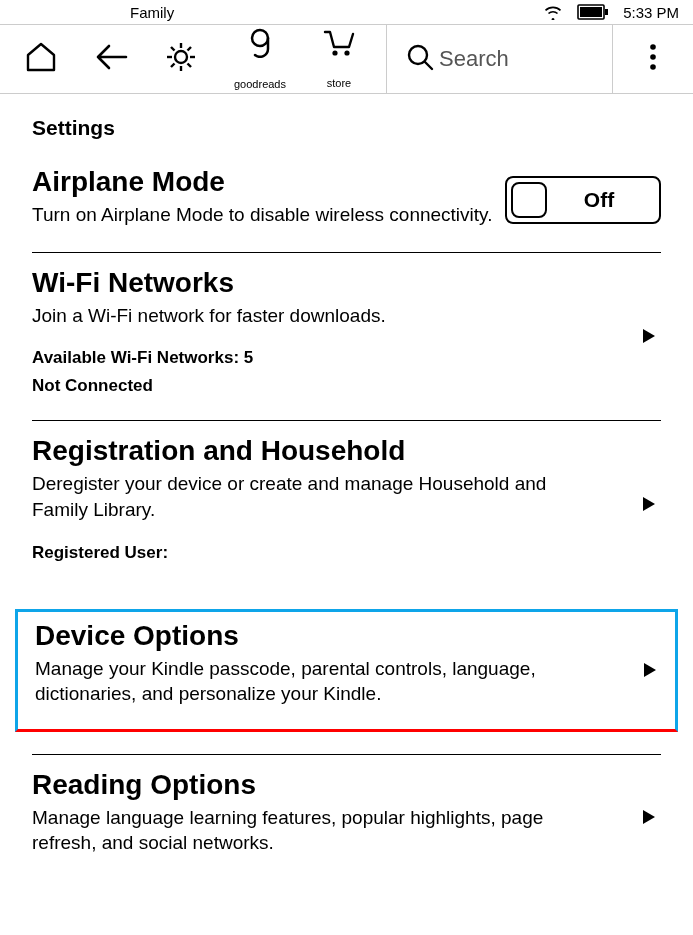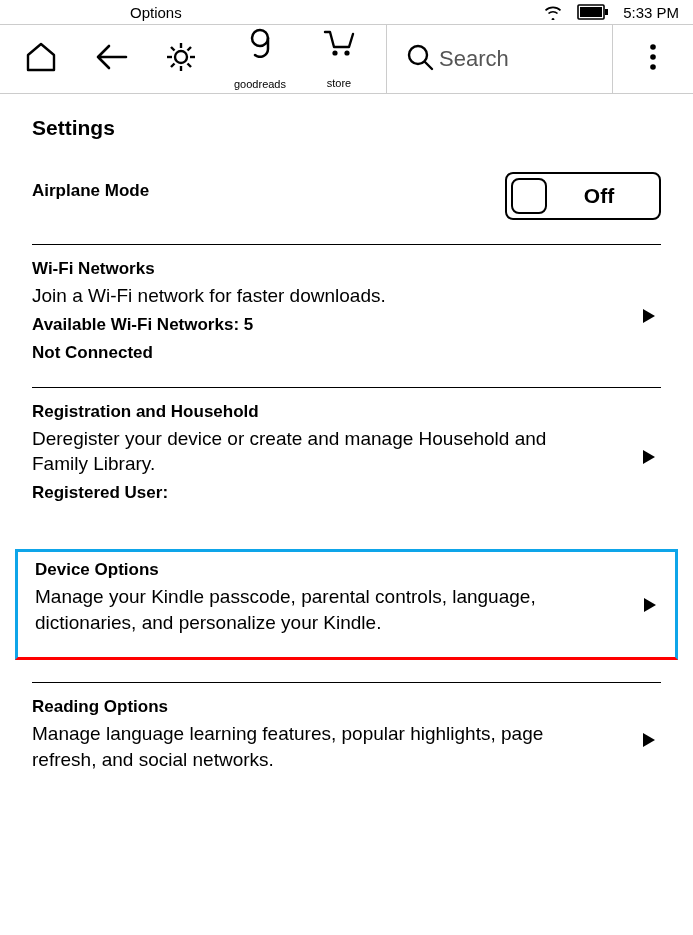--- a/index.html
+++ b/index.html
@@ -101,33 +101,33 @@
       border-bottom: 3px solid #f00;
       margin-left: -17px;
       margin-right: -17px;
       padding-left: 17px;
       padding-right: 17px;
       margin-top: 22px;
       padding-top: 8px;
       padding-bottom: 22px;
     }
     .setting-title {
-      font-size: 17px;
+      font-size: 28px;
       font-weight: bold;
       margin-bottom: 4px;
     }
     .setting-desc {
       font-size: 19px;
       line-height: 1.35;
       padding-right: 60px;
     }
     .setting-sub {
       font-size: 17px;
       font-weight: bold;
-      margin-top: 6px;
+      margin-top: 20px;
     }
     .setting-body {
       display: flex;
       align-items: center;
       justify-content: space-between;
       gap: 10px;
     }
     .setting-text {
       flex: 1;
     }
@@ -170,21 +170,21 @@
       display: block;
     }
     .row-gap {
       height: 22px;
     }
   </style>
 </head>
 <body>
 
 <div class="status-bar">
-  <div class="status-left">Options</div>
+  <div class="status-left">Family</div>
   <div class="status-right">
     <span class="wifi-icon">
       <svg width="20" height="16" viewBox="0 0 20 16">
         <path d="M10 14 a1.4 1.4 0 1 0 0.001 0 Z" fill="#000"></path>
         <path d="M5.5 9.5 a6.5 6.5 0 0 1 9 0" stroke="#000" stroke-width="1.6" fill="none"></path>
         <path d="M2.5 6.3 a11 11 0 0 1 15 0" stroke="#000" stroke-width="1.6" fill="none"></path>
       </svg>
     </span>
     <span class="battery-icon">
       <svg width="32" height="16" viewBox="0 0 32 16">
@@ -272,20 +272,21 @@
   </div>
 </div>
 
 <div class="content">
   <div class="page-title">Settings</div>
 
   <div class="setting-row" style="padding-top:0;">
     <div class="setting-body">
       <div class="setting-text">
         <div class="setting-title">Airplane Mode</div>
+        <div class="setting-desc" style="padding-right:0;">Turn on Airplane Mode to disable wireless connectivity.</div>
       </div>
       <div class="toggle">
         <div class="toggle-knob"></div>
         <div class="toggle-label">Off</div>
       </div>
     </div>
   </div>
 
   <div class="setting-row">
     <div class="setting-title">Wi-Fi Networks</div>

